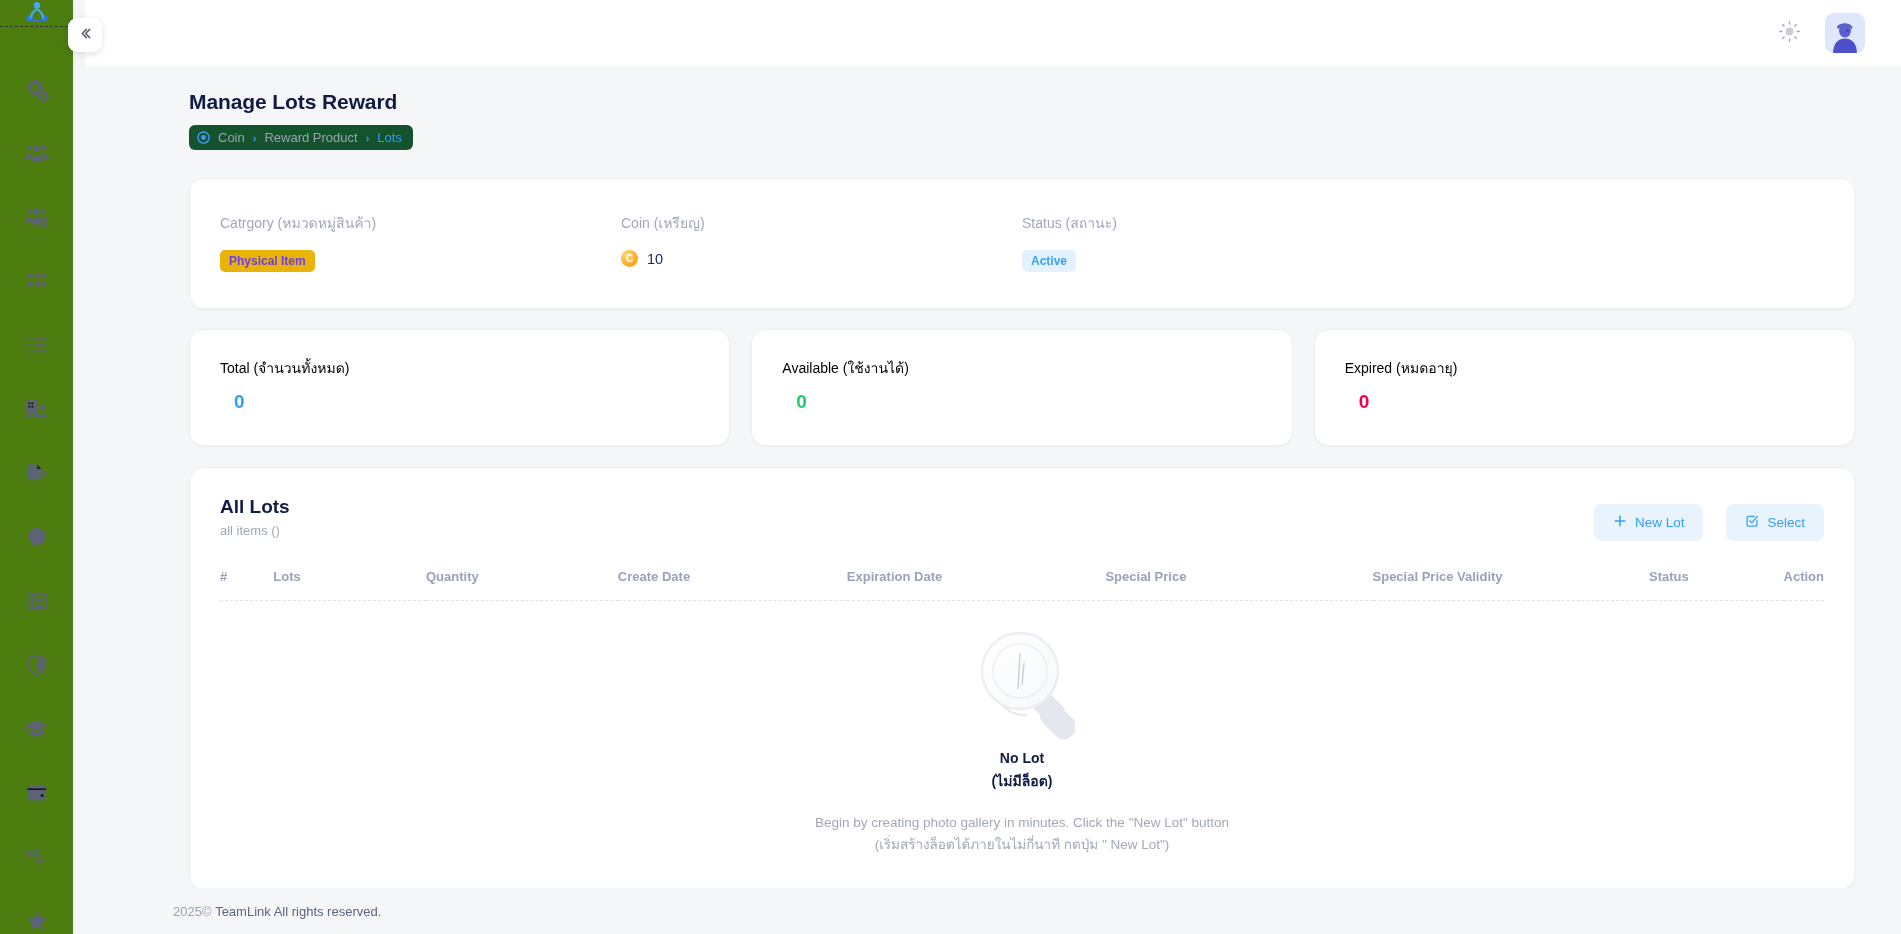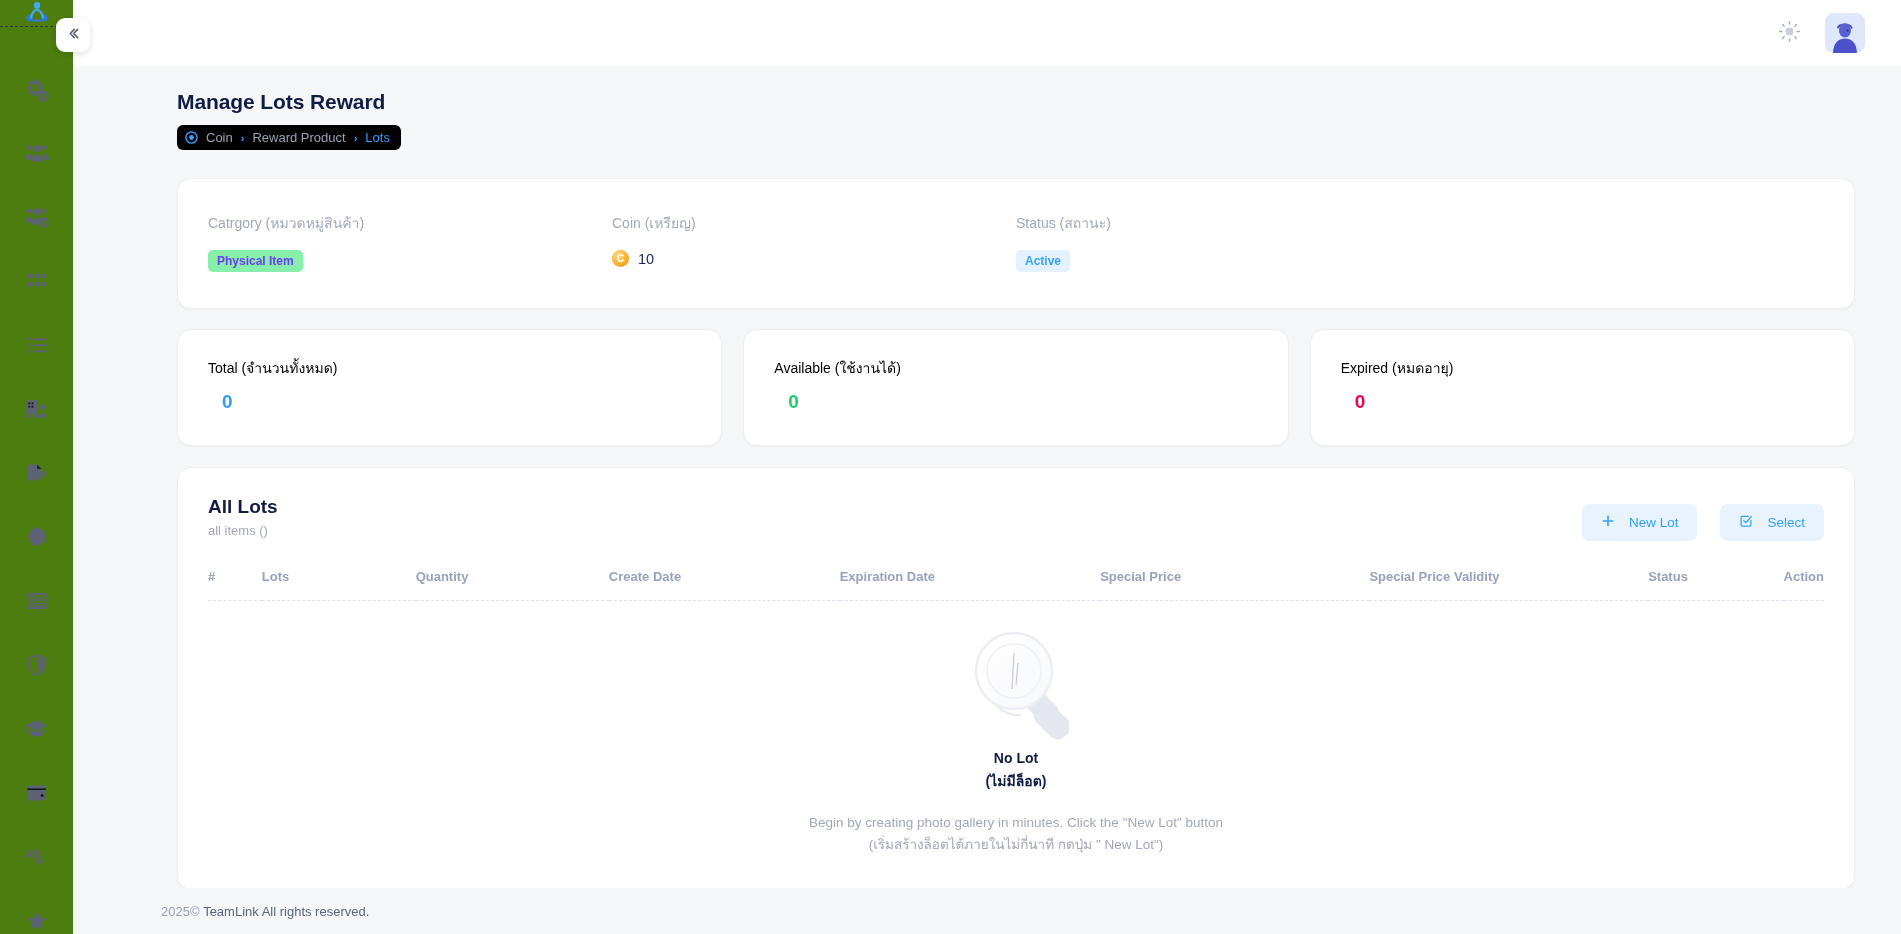--- a/index.html
+++ b/index.html
@@ -57,20 +57,21 @@
   .sb-item svg { display: block; }
 
   
   .main {
     flex: 1;
     height: 934px;
     display: flex;
     flex-direction: column;
     background: #f5f6f8;
     position: relative;
+    margin-left: 12px;
   }
   .topbar {
     height: 66px;
     background: #ffffff;
     display: flex;
     align-items: center;
     justify-content: flex-end;
     padding-right: 36px;
     gap: 22px;
     flex: 0 0 66px;
@@ -113,21 +114,21 @@
   .page-title {
     font-size: 21px;
     font-weight: bold;
     color: #111c44;
     letter-spacing: -.1px;
   }
   .breadcrumb {
     display: inline-flex;
     align-items: center;
     gap: 8px;
-    background: #000000;
+    background: #14532d;
     border-radius: 6px;
     padding: 5px 11px 5px 8px;
     margin-top: 11px;
     font-size: 13px;
   }
   .bc-dot { display:flex; align-items:center; }
   .bc-link { color: #9aa2b4; cursor: pointer; }
   .bc-current { color: #2d9cfb; cursor: pointer; }
   .bc-sep { color: #3c9dfa; font-size: 11px; font-weight: bold; }
 
@@ -153,21 +154,21 @@
     font-size: 14.5px;
     color: #1b2559;
   }
   .chip {
     display: inline-block;
     font-size: 12px;
     font-weight: bold;
     padding: 4px 9px;
     border-radius: 5px;
   }
-  .chip-purple { background: #86efac; color: #6c3df0; }
+  .chip-purple { background: #eab308; color: #6c3df0; }
   .chip-blue { background: #e4f1fe; color: #39a1f7; text-align: center; }
   .coin-row { display: flex; align-items: center; gap: 9px; }
   .coin-ico {
     width: 17px; height: 17px; border-radius: 50%;
     background: radial-gradient(circle at 35% 30%, #ffd978 0%, #f9ae2a 60%, #e88f16 100%);
     display: flex; align-items: center; justify-content: center;
     font-size: 10px; font-weight: bold; color: #fff;
     line-height: 1;
   }
 
@@ -193,21 +194,21 @@
     display: flex;
     align-items: flex-start;
     justify-content: space-between;
   }
   .lots-title { font-size: 19px; font-weight: bold; color: #111c44; text-align: center; }
   .lots-sub { font-size: 13px; color: #a3a8b8; margin-top: 5px; }
   .lots-actions { display: flex; gap: 23px; padding-top: 8px;}
   .btn {
     display: inline-flex;
     align-items: center;
-    gap: 14px;
+    gap: 8px;
     background: #e8f3fe;
     color: #33a0f8;
     font-size: 13.5px;
     padding: 10px 19px;
     border-radius: 8px;
     border: none;
     cursor: pointer;
     font-family: inherit;
   }
 

